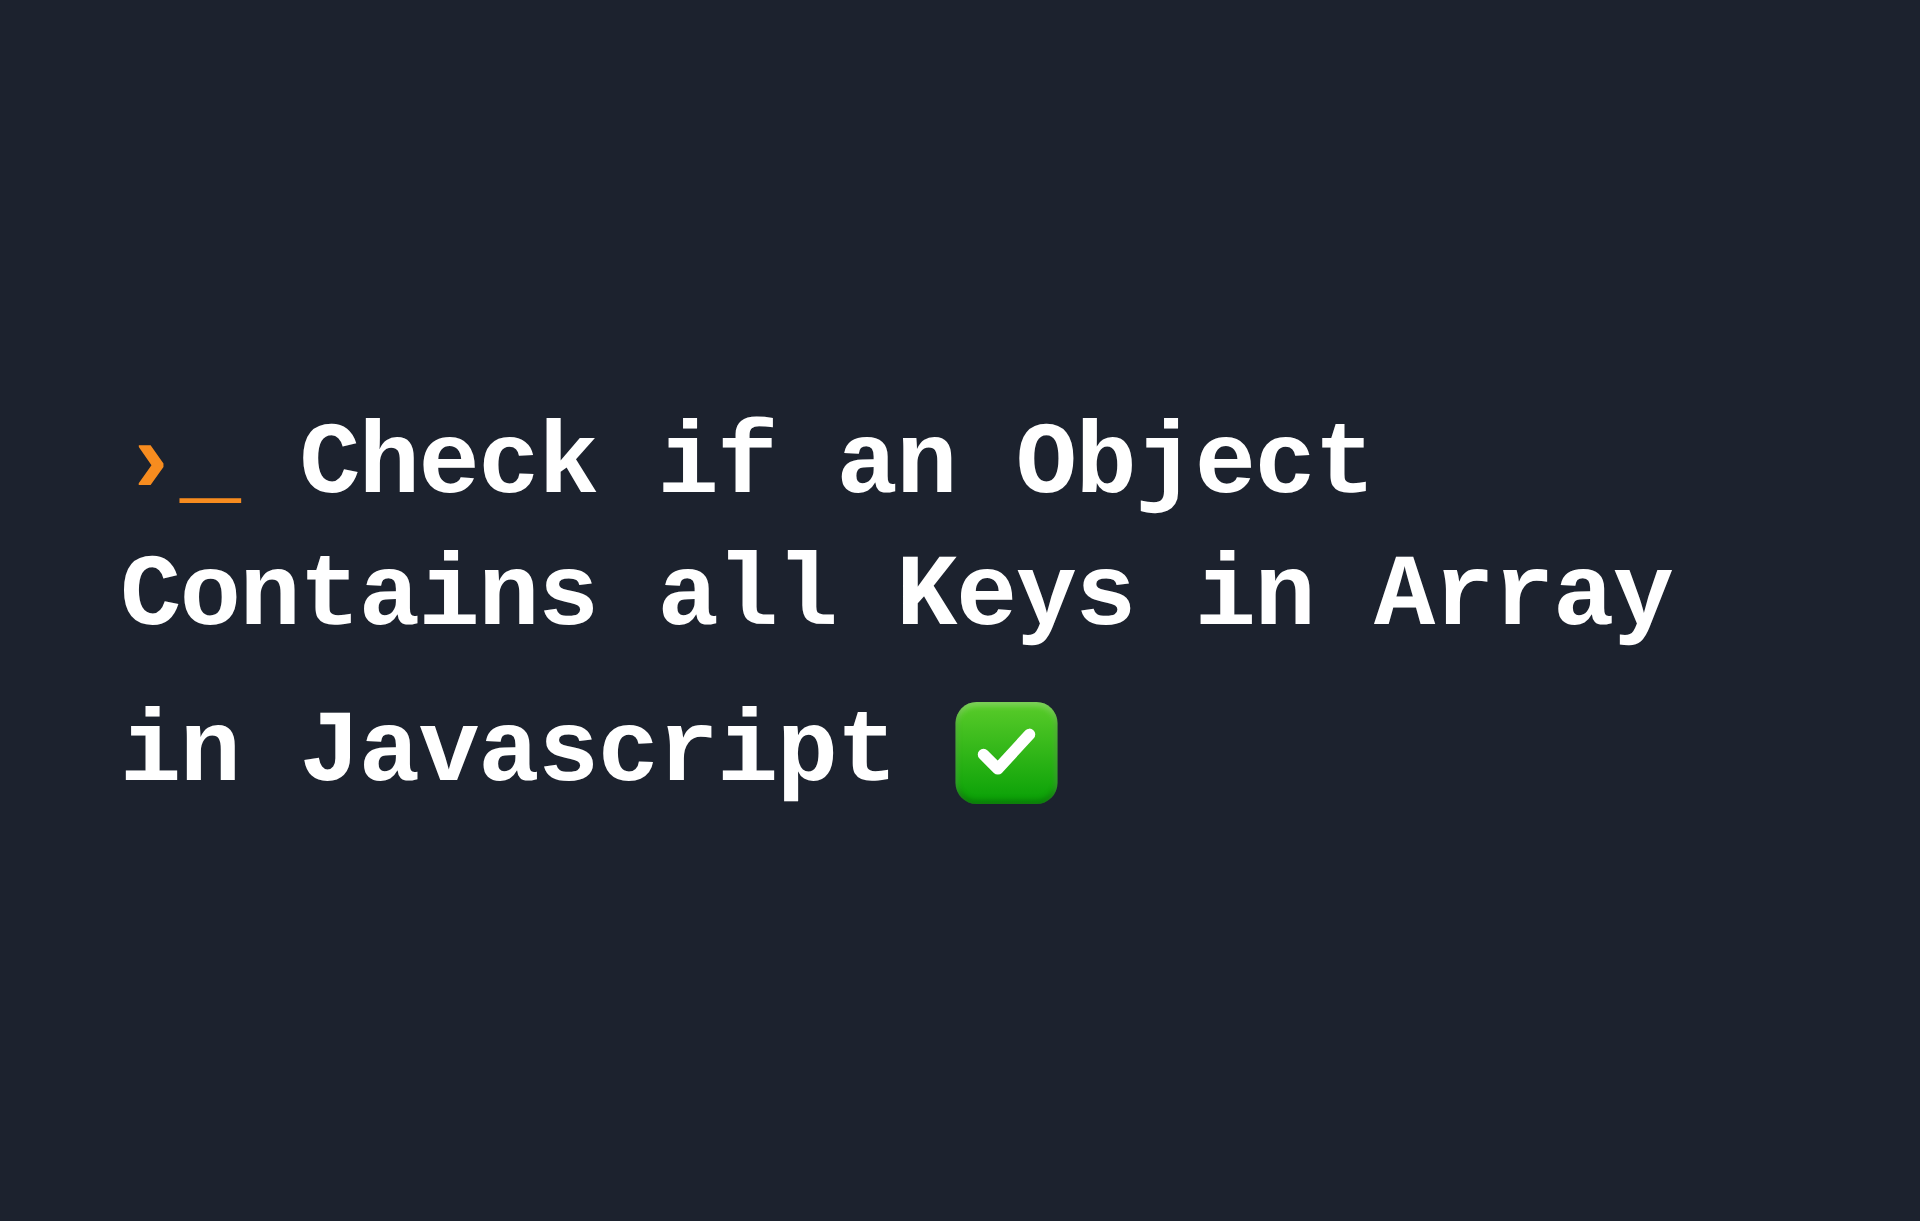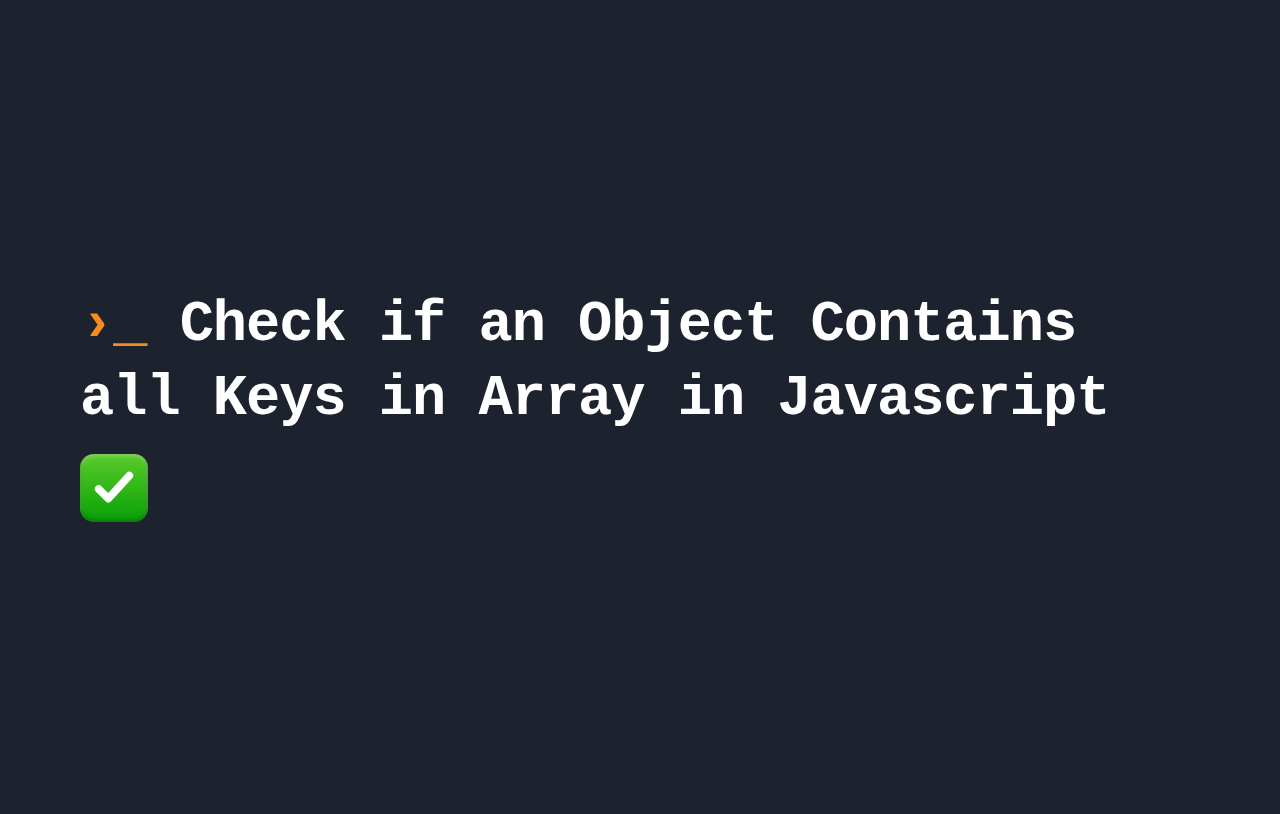--- a/index.html
+++ b/index.html
@@ -13,21 +13,21 @@
     background-color: #1c222e;
     font-family: 'Courier New', Courier, monospace;
     display: flex;
     align-items: center;
     padding-left: 80px;
     padding-right: 80px;
     overflow: hidden;
   }
   .heading {
     color: #ffffff;
-    font-size: 57px;
+    font-size: 68px;
     font-weight: bold;
     line-height: 1.3;
     letter-spacing: -1px;
   }
   .prompt-caret {
     color: #f78c1f;
     font-weight: bold;
   }
   .prompt-underscore {
     color: #f78c1f;

